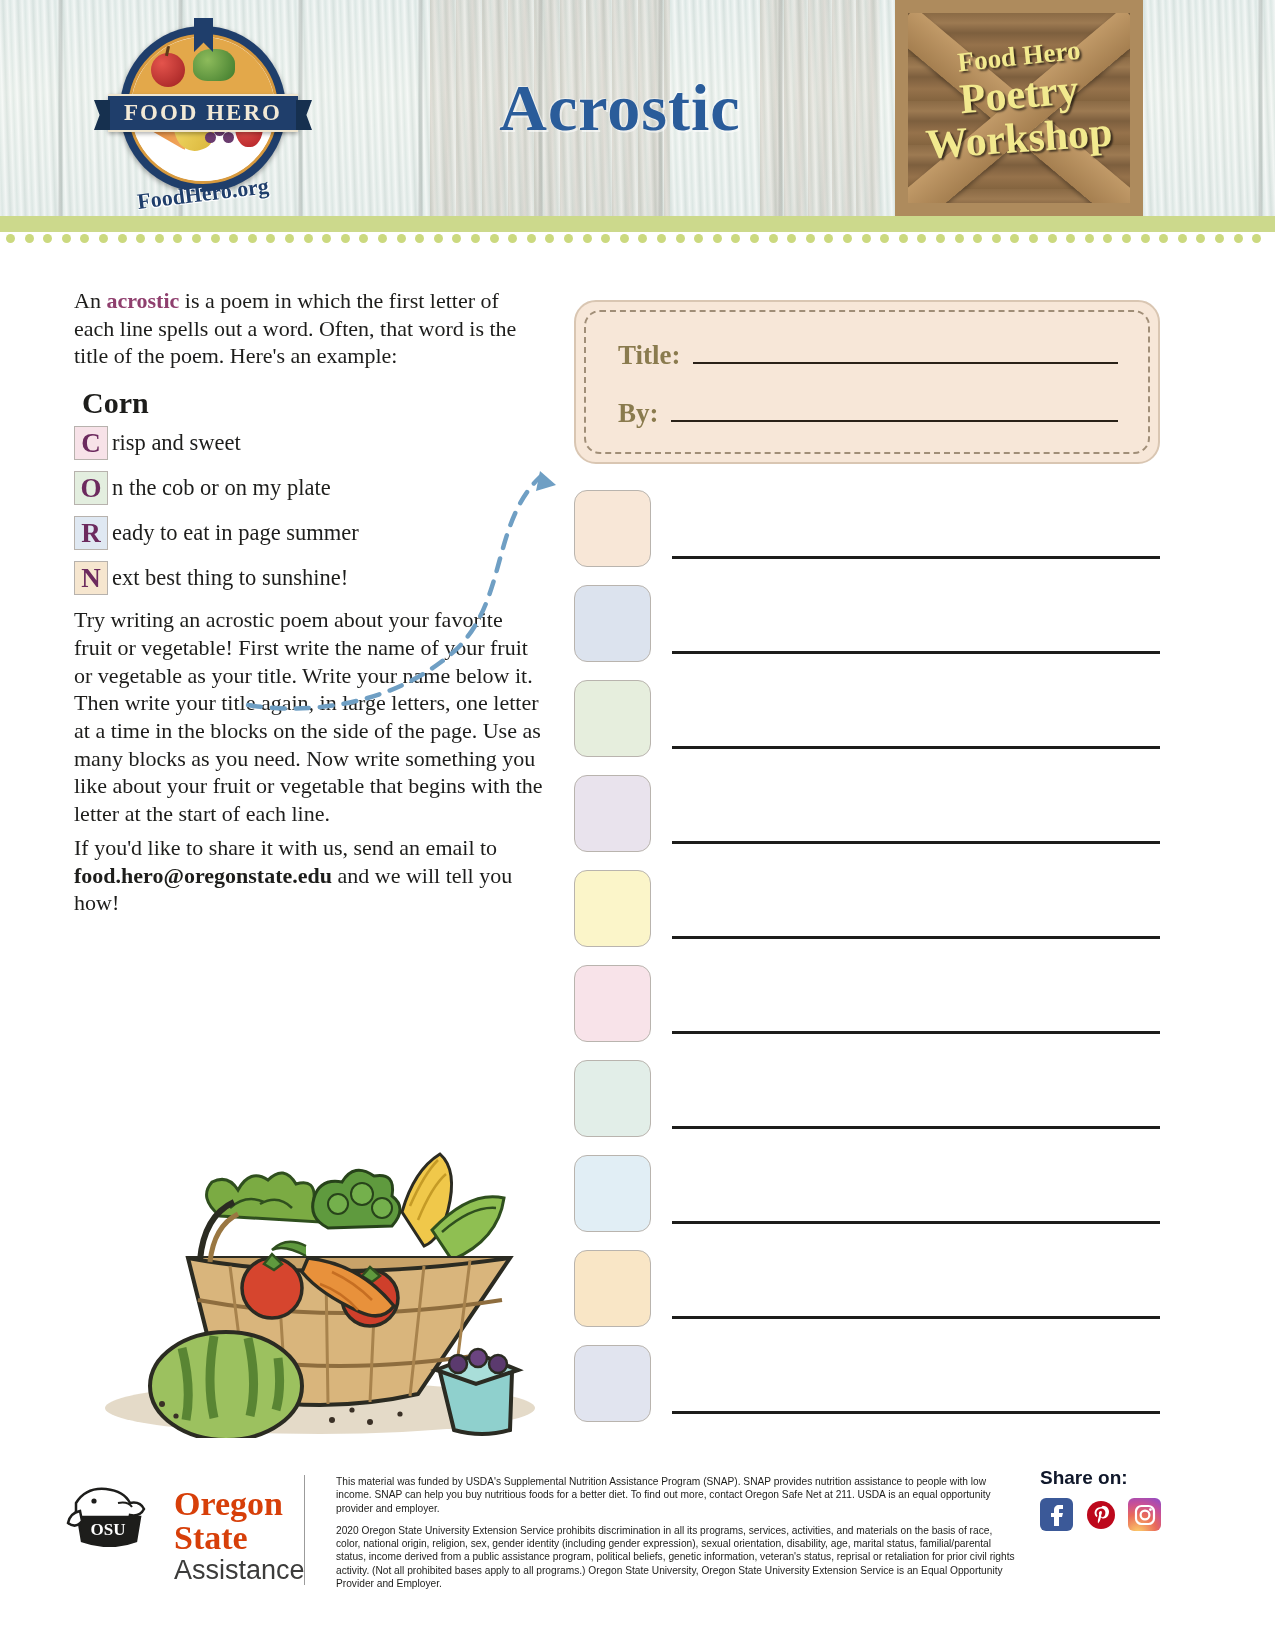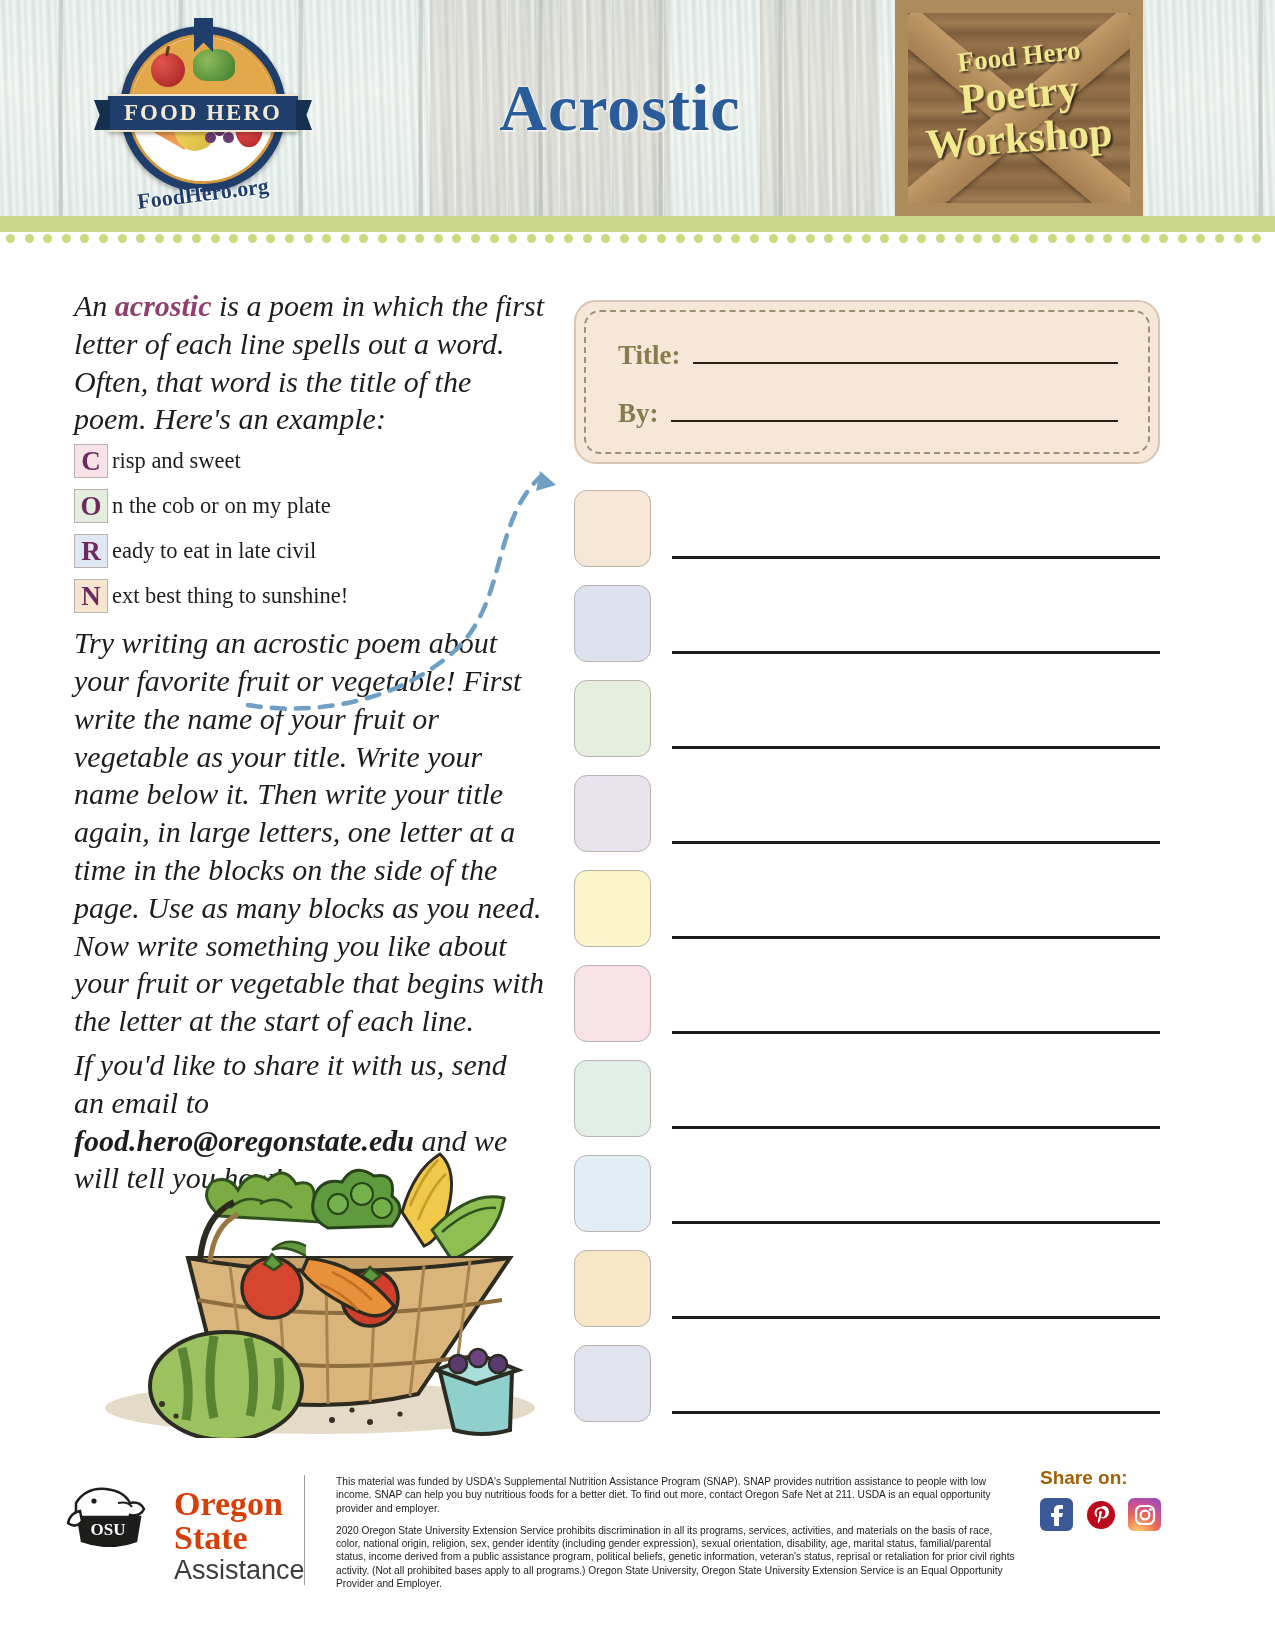--- a/index.html
+++ b/index.html
@@ -144,21 +144,21 @@
 
   
   .left-col { position:absolute; left:74px; top:287px; width:470px; }
   h2.sec-head {
     font-family:"Liberation Serif", serif; font-weight:bold;
     font-size:31px; color:#2a5c9a; margin-bottom:7px;
     letter-spacing:.5px;
   }
   h2.sec-head.dark { color:#1d1d1b; font-size:30px; }
   p.body {
-    font-size:30px; line-height:1.26; color:#1d1d1b; margin-bottom:6px;font-style:italic;
+    font-size:22px; line-height:1.26; color:#1d1d1b; margin-bottom:6px;
   }
   .hl { color:#8f3f6e; font-weight:bold; }
   .poem-title {
     font-size:30px; font-weight:bold; color:#1d1d1b; margin:16px 0 6px 8px;
   }
   .poem-line { display:flex; align-items:center; margin-bottom:11px; }
   .pl-box {
     width:34px; height:34px; display:flex; align-items:center; justify-content:center;
     border:1px solid #b7b2ad; font-weight:bold; font-size:27px; color:#6c2a5e;
     flex: 0 0 34px;
@@ -210,21 +210,21 @@
   .osu-name { position:absolute; left:112px; top:10px; }
   .osu-name .n1 { font-family:"Liberation Serif", serif; font-weight:bold; font-size:34px; color:#d73f09; line-height:1; }
   .osu-name .n2 { font-family:"Liberation Sans", sans-serif; font-size:27px; color:#3c3c3b; line-height:1.1; margin-top:1px;}
   .foot-sep { position:absolute; left:304px; top:20px; width:1px; height:110px; background:#9b9b9b; }
   .foot-text { position:absolute; left:336px; top:20px; width:680px; }
   .foot-text p {
     font-family:"Liberation Sans", sans-serif;
     font-size:10.2px; line-height:1.30; color:#1d1d1b; margin-bottom:9px;
   }
   .share { position:absolute; left:1040px; top:12px; width:190px; }
-  .share-label { font-family:"Liberation Sans", sans-serif; font-weight:bold; font-size:19px; color:#a16207; }
+  .share-label { font-family:"Liberation Sans", sans-serif; font-weight:bold; font-size:19px; color:#0f172a; }
   .share-icons { display:flex; gap:11px; margin-top:9px; }
   .si { width:33px; height:33px; border-radius:6px; display:flex; align-items:center; justify-content:center; }
   .si.fb { background:#3b5998; }
   .si.pin { background:#ffffff; }
   .si.ig { background: radial-gradient(circle at 30% 107%, #fdd36a 0%, #e96a5a 45%, #c94f96 70%, #8a4bc9 100%); }
 </style>
 </head>
 <body>
 
 <div class="banner">
@@ -339,32 +339,33 @@
     <i style="left: 1215px;"></i>
     <i style="left: 1233.6px;"></i>
     <i style="left: 1252.2px;"></i>
   </div>
 
 <div class="left-col">
   <p class="body">
     <span>An </span><span class="hl">acrostic</span><span> is a poem in which the first letter of each line spells out a word. Often, that word is the title of the poem. Here's an example:</span>
   </p>
 
+  <div class="poem-title">Corn</div>
   <div id="poem-lines">
       <div class="poem-line">
         <div class="pl-box" style="background: rgb(247, 226, 232);">C</div>
         <div class="pl-text">risp and sweet</div>
       </div>
       <div class="poem-line">
         <div class="pl-box" style="background: rgb(227, 238, 223);">O</div>
         <div class="pl-text">n the cob or on my plate</div>
       </div>
       <div class="poem-line">
         <div class="pl-box" style="background: rgb(223, 232, 242);">R</div>
-        <div class="pl-text">eady to eat in late civil</div>
+        <div class="pl-text">eady to eat in page summer</div>
       </div>
       <div class="poem-line">
         <div class="pl-box" style="background: rgb(246, 230, 207);">N</div>
         <div class="pl-text">ext best thing to sunshine!</div>
       </div>
     </div>
 
   <p class="body">Try writing an acrostic poem about your favorite fruit or vegetable! First write the name of your fruit or vegetable as your title. Write your name below it. Then write your title again, in large letters, one letter at a time in the blocks on the side of the page. Use as many blocks as you need. Now write something you like about your fruit or vegetable that begins with the letter at the start of each line.</p>
 
   <p class="body">

